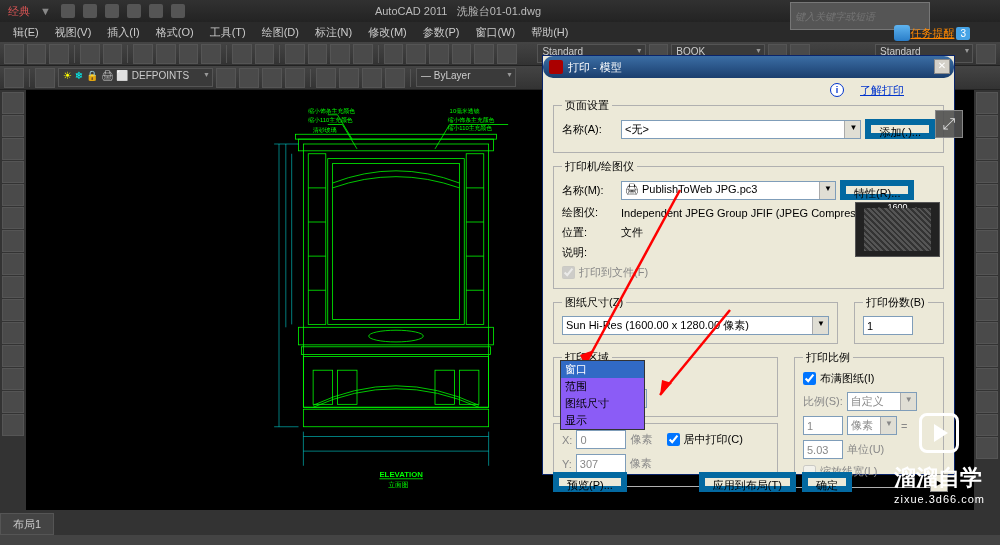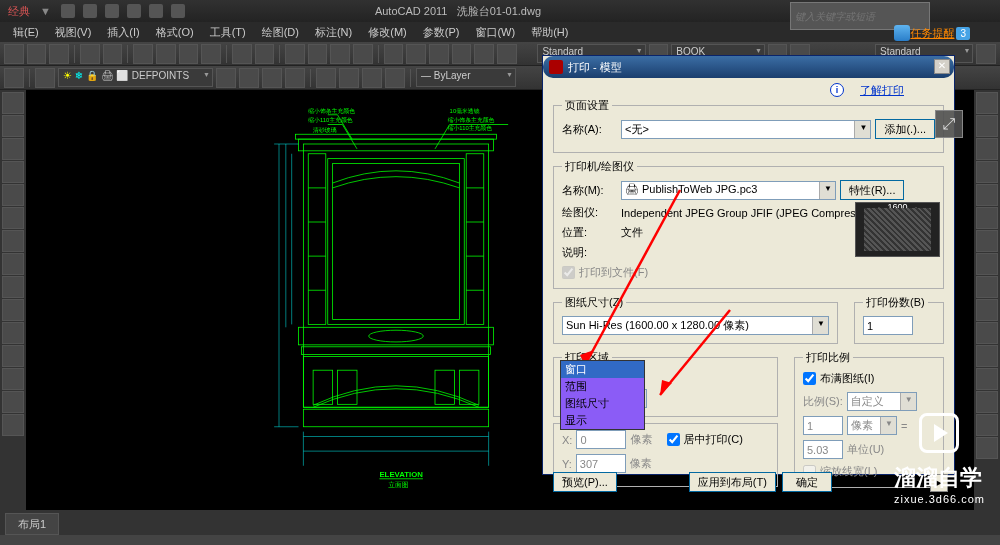--- a/index.html
+++ b/index.html
@@ -37,21 +37,21 @@
     .right-tools .tool-btn { width: 22px; height: 22px; }
     
     
     .canvas { position: absolute; left: 26px; top: 90px; width: 948px; height: 420px; background: #000; }
     
     
     .furniture { position: absolute; left: 245px; top: 15px; width: 250px; height: 390px; }
     .furniture svg { width: 100%; height: 100%; }
     
     
-    .tabs { position: absolute; left: 0; bottom: 10px; height: 22px; background: #333; display: flex; align-items: stretch; padding-left: 5px; gap: 0; color: #ccc; font-size: 11px; width: 100%;}
+    .tabs { position: absolute; left: 0; bottom: 10px; height: 22px; background: #333; display: flex; align-items: stretch; gap: 0; color: #ccc; font-size: 11px; width: 100%;}
     .tabs .tab { padding: 3px 12px; background: #444; border: 1px solid #555; cursor: default;}
     
     .statusbar { position: absolute; left: 0; bottom: 0; height: 10px; width: 100%; background: #444; }
     
     
     .dialog { position: absolute; left: 542px; top: 55px; width: 413px; height: 420px; background: #ece9d8; border: 1px solid #0a246a; font-size: 11px; color: #000; z-index: 10; }
     .dialog-title { height: 22px; background: linear-gradient(#3b6ea5,#1a3e6e); color: white; display: flex; align-items: center; padding: 0 6px; font-size: 11px; border-radius: 10px; }
     .dialog-title .icon { width: 14px; height: 14px; background: #a00; margin-right: 5px; border-radius: 2px;}
     .dialog-close { position: absolute; right: 4px; top: 3px; width: 16px; height: 15px; background: #d4d0c8; border: 1px solid #888; text-align: center; line-height: 12px; font-size: 10px;}
     .dialog-body { padding: 6px 10px; }
@@ -59,21 +59,21 @@
     .info-icon { position: absolute; right: 110px; top: 5px; width: 14px; height: 14px; background: #fff; border: 1px solid #0033cc; border-radius: 50%; color: #0033cc; text-align: center; line-height: 12px; font-size: 9px; font-weight: bold; }
     
     fieldset { border: 1px solid #b0b0b0; margin-bottom: 6px; padding: 6px 8px 8px; }
     legend { font-size: 11px; padding: 0 3px; }
     .form-row { display: flex; align-items: center; margin-bottom: 5px; gap: 4px; }
     .form-row label { min-width: 55px; }
     .form-select, .form-input { border: 1px solid #7f9db9; background: white; height: 19px; font-size: 11px; padding: 1px 3px; }
     .form-select { position: relative; }
     .form-select::after { content: ''; position: absolute; right: 0; top: 0; width: 15px; height: 17px; background: #e0ded4; border-left: 1px solid #aaa; }
     .form-select::before { content: '▼'; position: absolute; right: 3px; top: 2px; font-size: 8px; z-index: 1; }
-    .btn { background: #ece9d8; border: 1px solid #0369a1; height: 20px; padding: 0 8px; font-size: 11px; }
+    .btn { background: #ece9d8; border: 6px solid #0369a1; height: 20px; padding: 0 8px; font-size: 11px; }
     .disabled { color: #888; }
     .checkbox-row { display: flex; align-items: center; gap: 4px; }
     .checkbox-row input { width: 13px; height: 13px; }
     
     .paper-preview { position: absolute; right: 15px; top: 95px; width: 85px; height: 55px; background: #222; border: 1px solid #555; }
     .paper-preview .inner { position: absolute; left: 8px; top: 5px; right: 8px; bottom: 5px; background: repeating-linear-gradient(45deg, #555, #555 2px, #333 2px, #333 4px); }
     .paper-preview .dim { position: absolute; top: -1px; left: 20px; color: #fff; font-size: 9px; }
     
     .plot-range-dropdown { position: absolute; left: 560px; top: 360px; width: 85px; background: #8b5cf6; border: 1px solid #333; z-index: 20; font-size: 11px; }
     .plot-range-dropdown .opt { padding: 1px 4px; }

